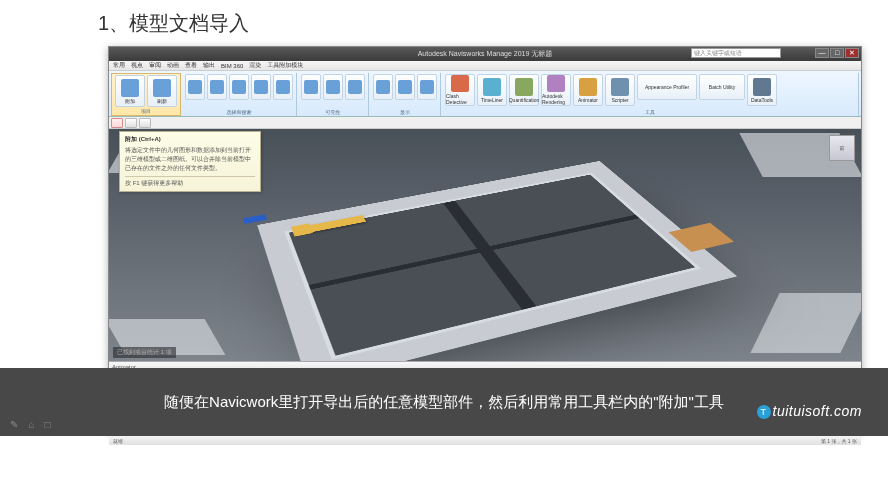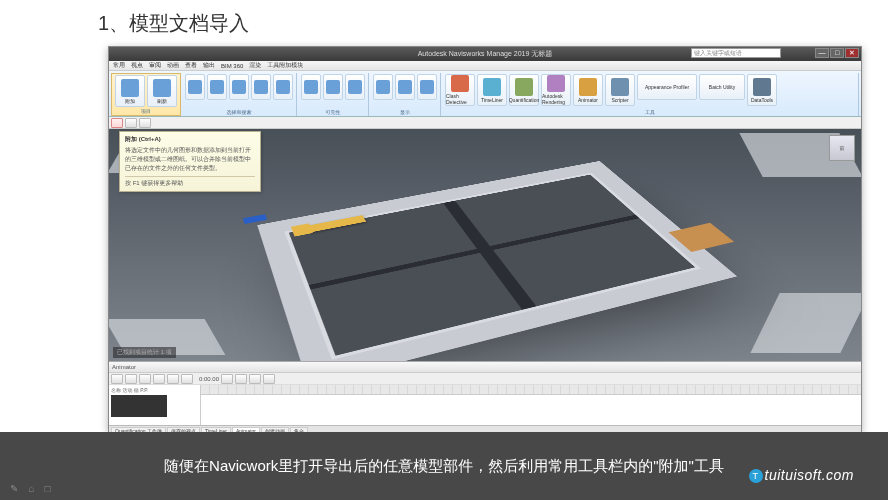--- a/index.html
+++ b/index.html
@@ -6,21 +6,21 @@
   body {
     width: 888px;
     height: 500px;
     font-family: "Microsoft YaHei", Arial, sans-serif;
     background: #fff;
     position: relative;
     overflow: hidden;
   }
   .slide {
     width: 888px;
-    height: 500px;
+    height: 436px;
     background: #fff;
     position: relative;
   }
   .slide-title {
     position: absolute;
     top: 10px;
     left: 98px;
     font-size: 20px;
     color: #333;
     font-weight: 400;
@@ -365,21 +365,21 @@
     color: #fff;
     font-size: 15px;
     display: flex;
     flex-direction: column;
     align-items: center;
     justify-content: center;
     line-height: 1.5;
   }
   .caption-strip .watermark {
     position: absolute;
-    right: 34px;
+    right: 26px;
     bottom: 14px;
     font-size: 14px;
     color: #fff;
     font-style: italic;
     letter-spacing: 0.5px;
   }
   .caption-strip .watermark .dot {
     display: inline-block;
     width: 14px;
     height: 14px;

